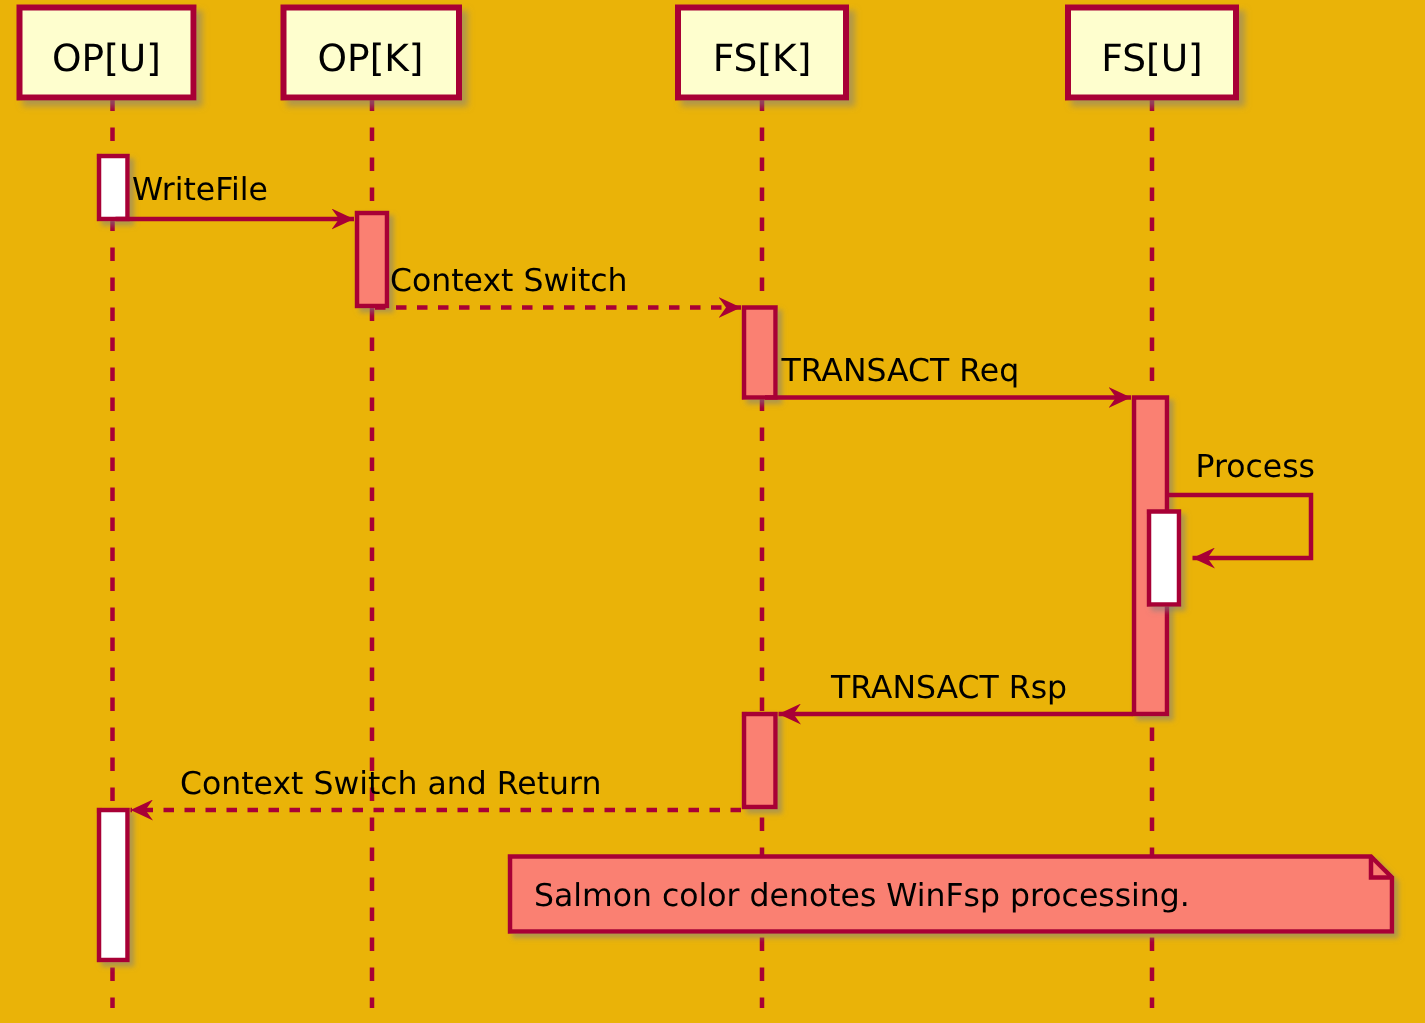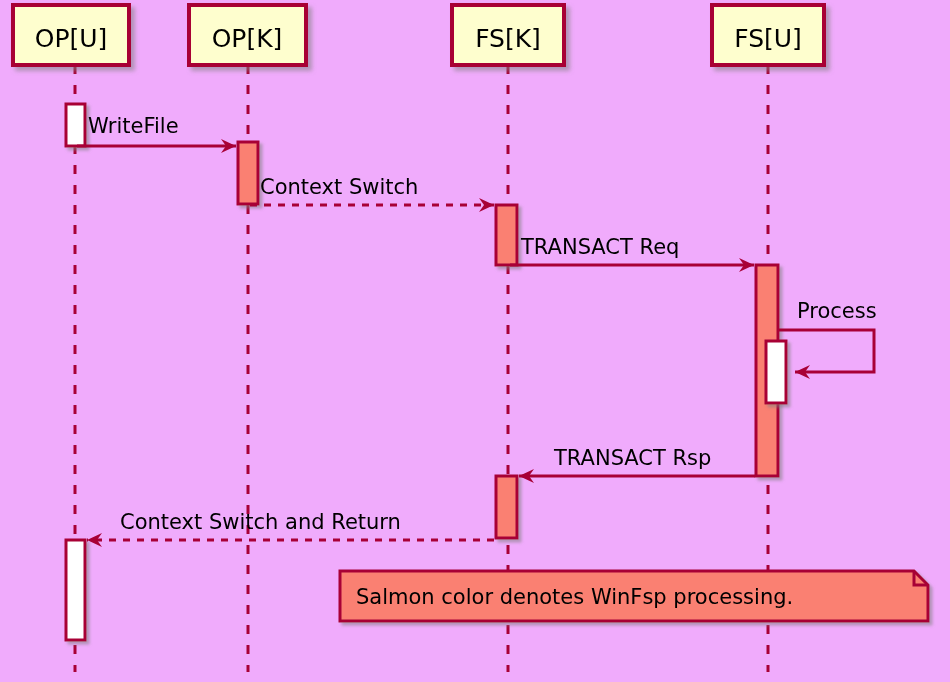--- a/index.html
+++ b/index.html
@@ -8,21 +8,21 @@
     padding: 0;
     background: #FFFFFF;
   }
   body {
     font-family: "DejaVu Sans", sans-serif;
   }
   #diagram-root {
     position: relative;
     width: 950px;
     height: 682px;
-    background: #f0abfc;
+    background: #eab308;
     overflow: hidden;
   }
   #diagram-svg {
     position: absolute;
     left: 0;
     top: 0;
     width: 950px;
     height: 682px;
     display: block;
   }

